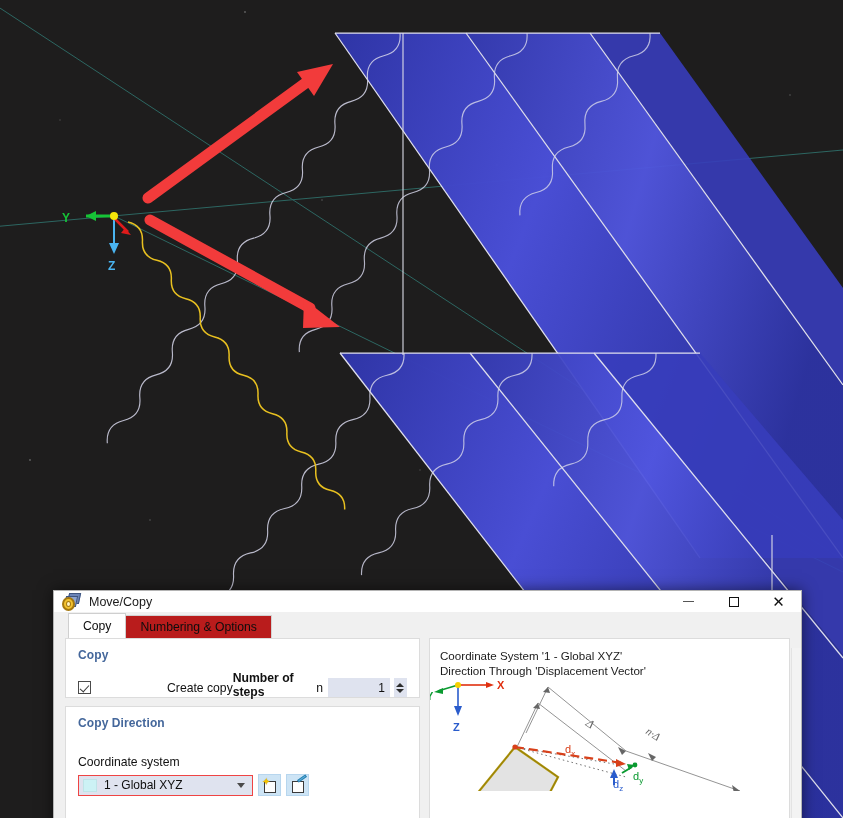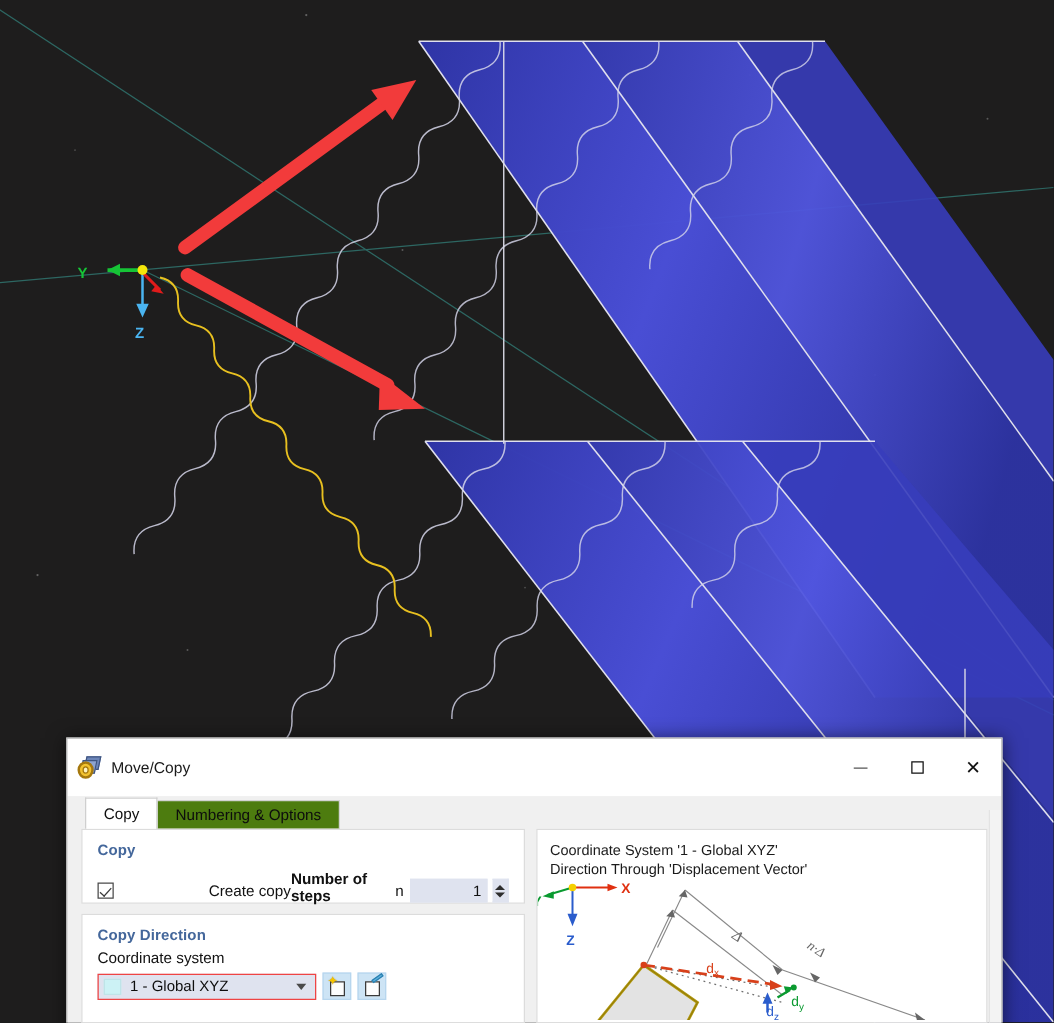--- a/index.html
+++ b/index.html
@@ -23,21 +23,21 @@
     position:absolute;
     left:53px; top:590px;
     width:749px; height:240px;
     background:#f0f0f0;
     border:1px solid #b4b4b4;
     box-shadow:0 0 14px rgba(0,0,0,.55);
     display:flex; flex-direction:column;
     overflow:hidden;
   }
   .titlebar {
-    height:46px; background:#ffffff;
+    height:21px; background:#ffffff;
     display:flex; align-items:center;
     flex:0 0 auto;
   }
   .title-icon {
     width:20px; height:20px; margin-left:8px; margin-right:7px;
     position:relative; flex:0 0 auto;
   }
   .title-icon .sheet {
     position:absolute; left:6px; top:1px; width:12px; height:11px;
     background:#6c85b8; border:1px solid #3f5580;
@@ -68,21 +68,21 @@
 
   
   .tabstrip {
     height:26px; background:#f0f0f0; padding-left:14px;
     display:flex; align-items:flex-end; flex:0 0 auto;
     position:relative;
   }
   .tab {
     height:23px; padding:0 14px; font-size:12.2px; color:#0d0d0d;
     display:flex; align-items:center;
-    background:#4d7c0f; border:1px solid #d2d2d2; border-bottom:none;
+    background:#b91c1c; border:1px solid #d2d2d2; border-bottom:none;
     margin-right:-1px;
   }
   .tab.active { background:#ffffff; border-color:#cfcfcf; height:25px; z-index:2; }
 
   
   .dlg-body {
     flex:1 1 auto; background:#f0f0f0;
     display:flex; padding:0 11px 0 11px; gap:9px;
     min-height:0;
   }
@@ -125,21 +125,21 @@
   }
   .spin-arrows {
     width:13px; height:19px; background:#dfe3ef;
     display:flex; flex-direction:column; align-items:center; justify-content:center;
     gap:2px; border:1px solid #dfe3ef; border-left:none; margin-left:-1px;
   }
   .ar-up, .ar-dn { width:0;height:0;border-left:4px solid transparent;border-right:4px solid transparent; }
   .ar-up { border-bottom:4px solid #2d2d2d; }
   .ar-dn { border-top:4px solid #2d2d2d; }
 
-  .cs-label { font-size:12.2px; color:#111; margin-top:4px; }
+  .cs-label { font-size:12.2px; color:#111; margin-top:25px; }
   .cs-row { display:flex; align-items:center; gap:5px; margin-top:5px; }
   .combo {
     width:175px; height:21px; background:#dfe3ef; border:1px solid #ef4444;
     display:flex; align-items:center; padding:0 4px; gap:7px;
   }
   .combo .swatch { width:14px; height:13px; background:#ccf2f5; border:1px solid #bfe4e8; flex:0 0 auto;}
   .combo .ctext { font-size:12px; color:#0e0e0e; flex:1 1 auto; }
   .combo .chev {
     width:0;height:0;border-left:4.5px solid transparent;border-right:4.5px solid transparent;
     border-top:5px solid #4a4a4a; flex:0 0 auto; margin-right:3px;

